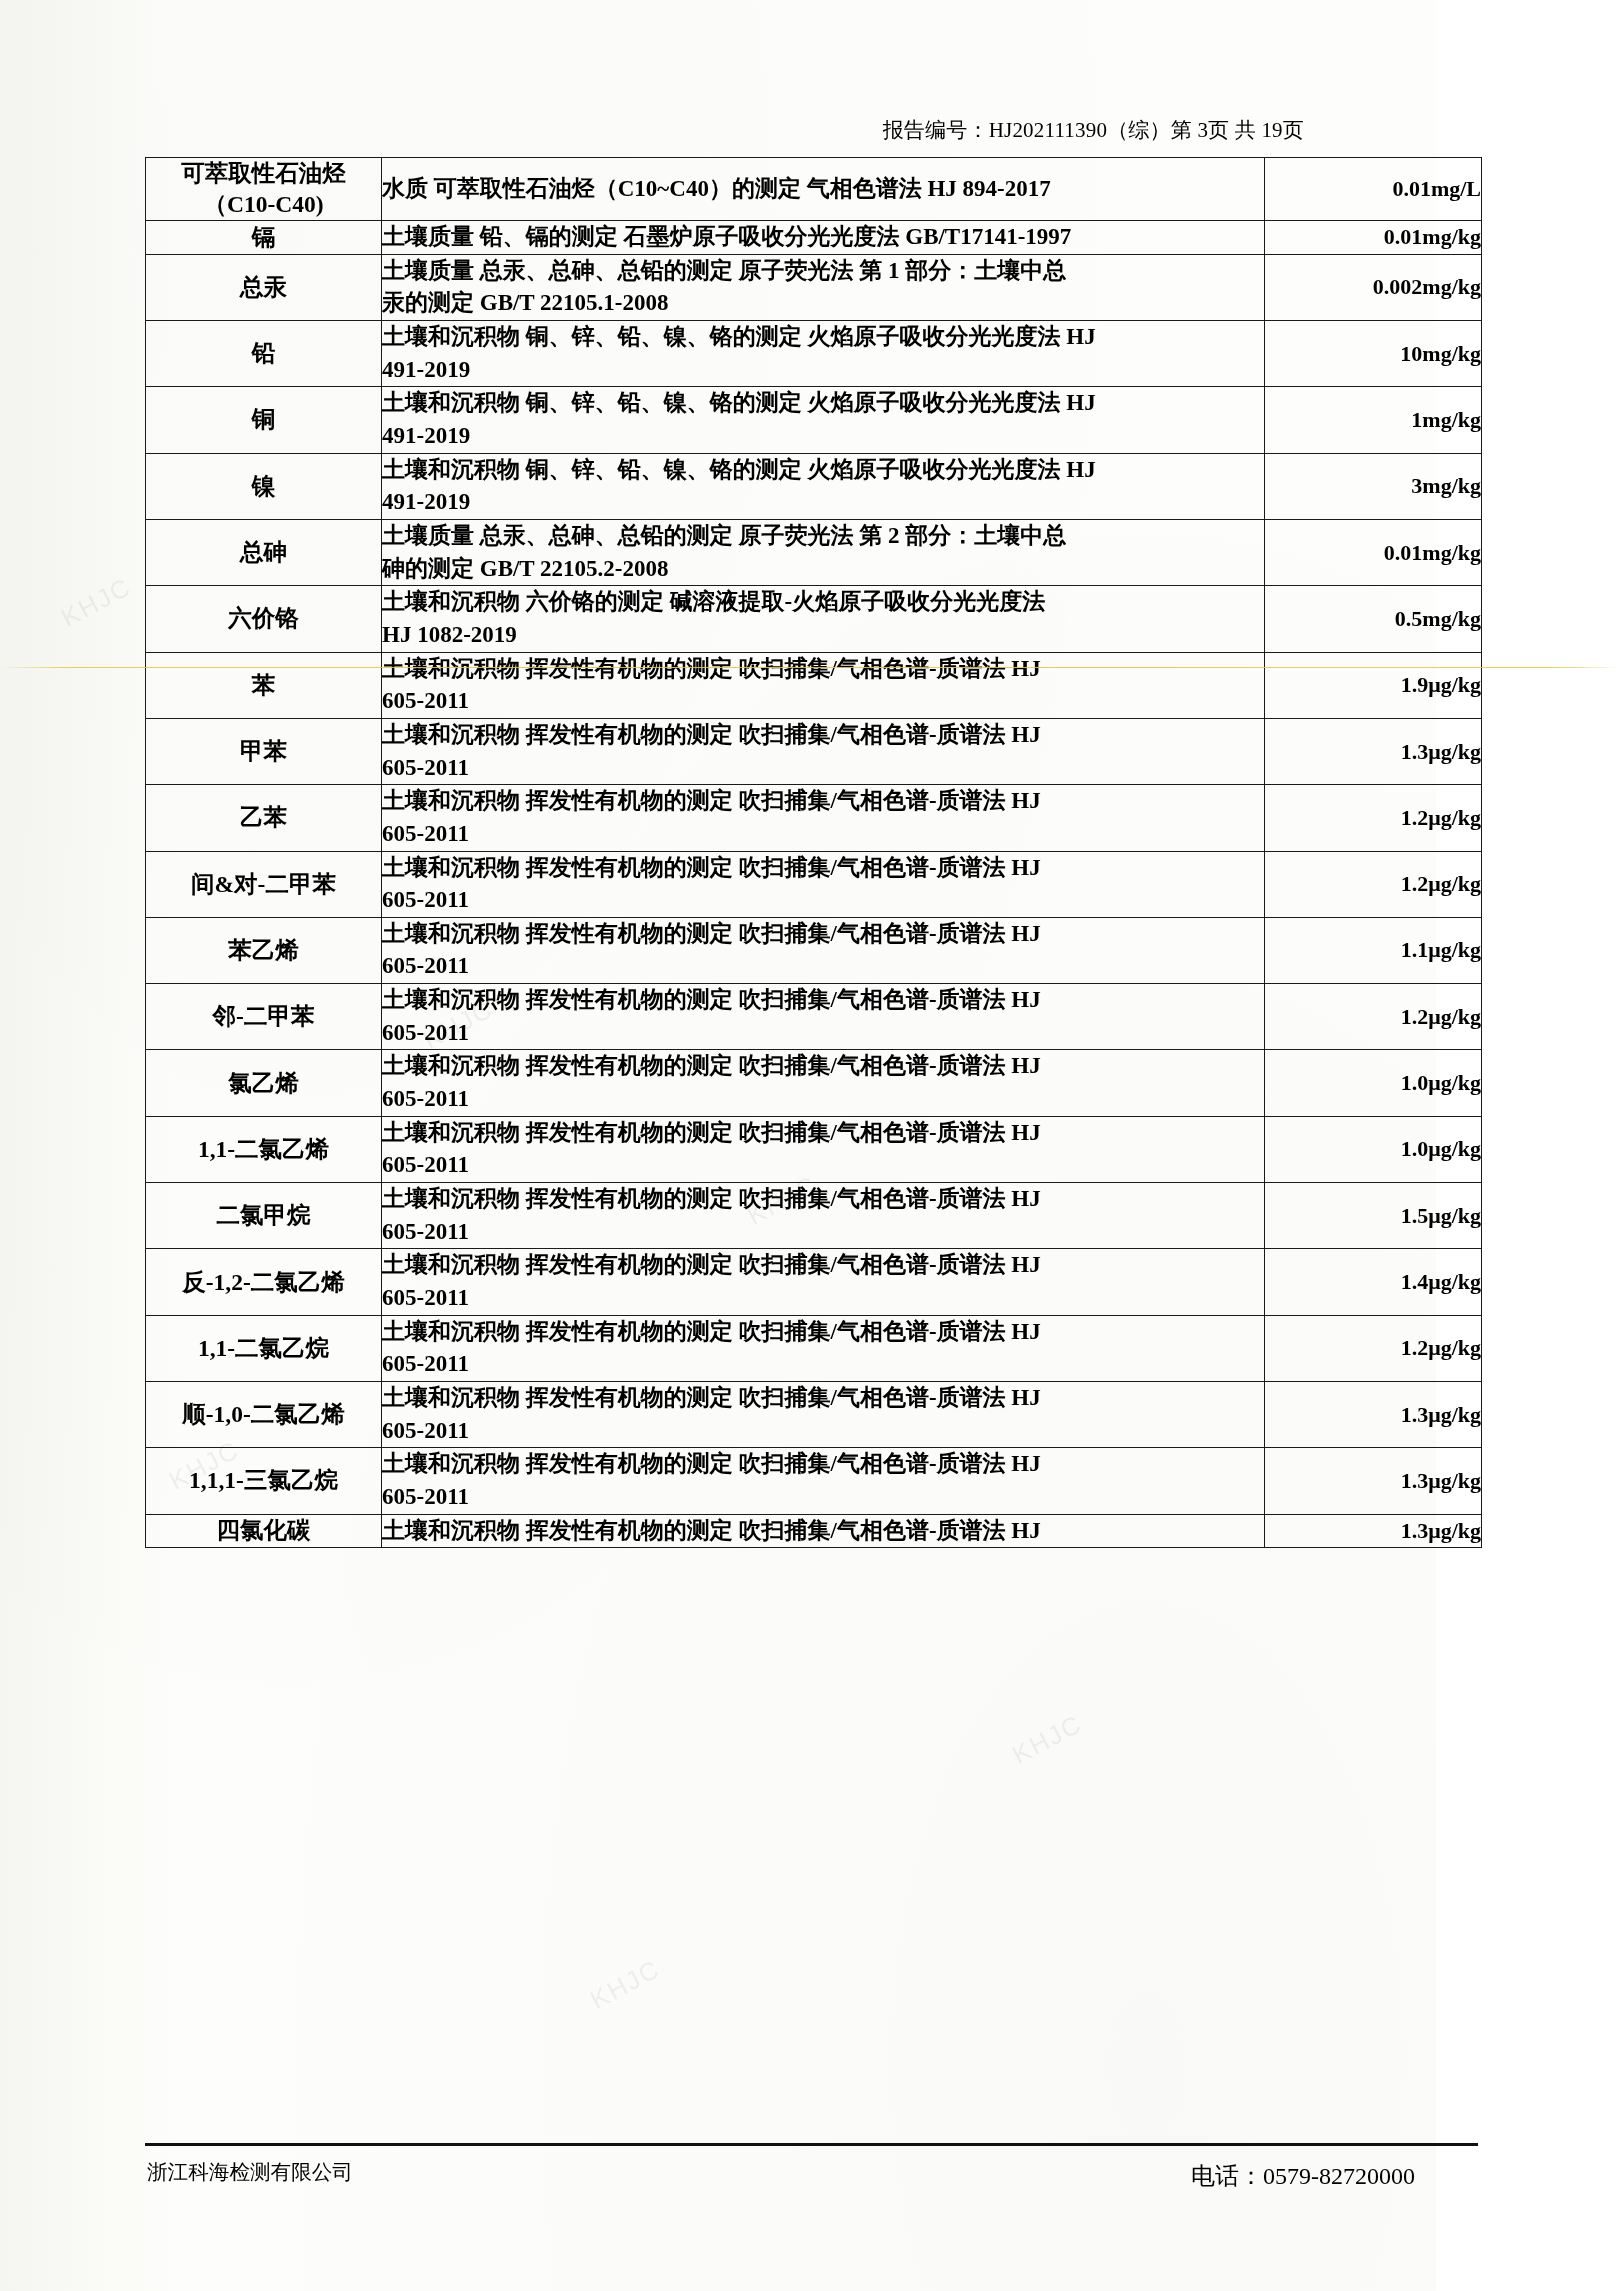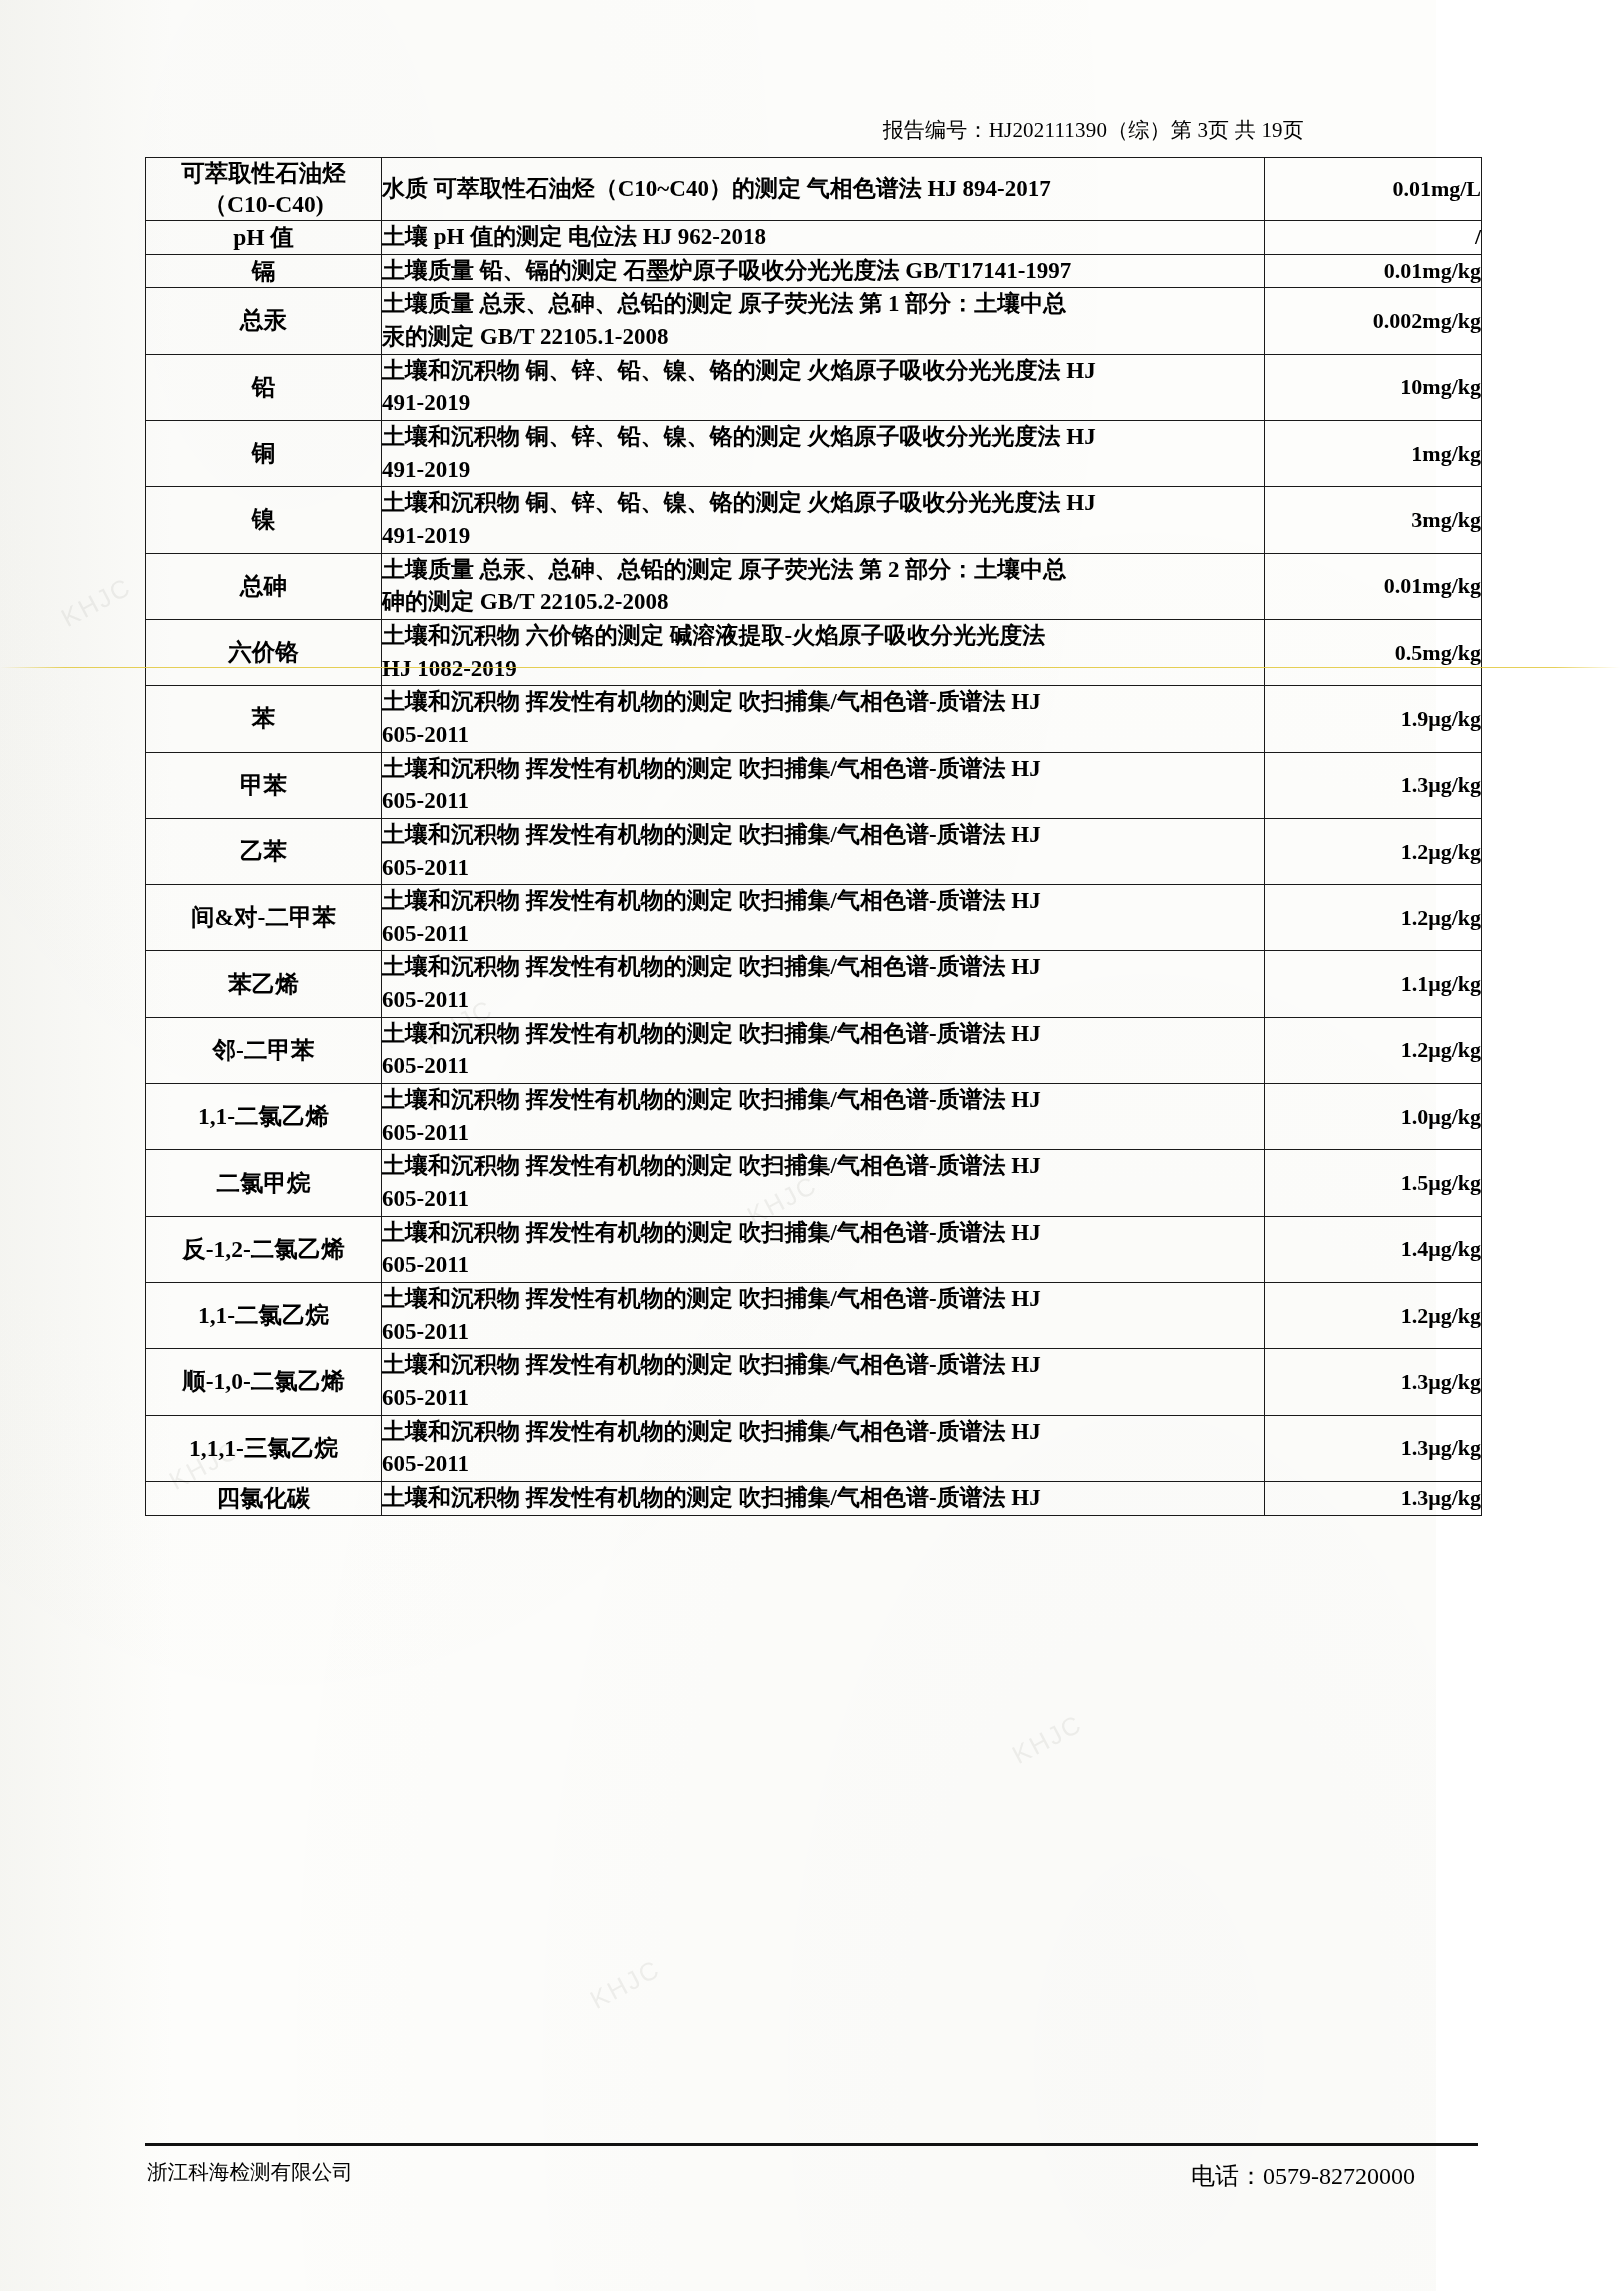--- a/index.html
+++ b/index.html
@@ -147,29 +147,20 @@
         <td class="c1">
           <span class="sub">可萃取性石油烃</span>
           <span class="sub">（C10-C40)</span>
         </td>
         <td class="c2">
           <span class="sub">水质  可萃取性石油烃（C10~C40）的测定  气相色谱法  HJ 894-2017</span>
         </td>
         <td class="c3">0.01mg/L</td>
       </tr>
 
-      <tr>
-        <td class="c1">
-          <span class="sub">pH 值</span>
-        </td>
-        <td class="c2">
-          <span class="sub">土壤  pH 值的测定  电位法  HJ 962-2018</span>
-        </td>
-        <td class="c3">/</td>
-      </tr>
 
       <tr>
         <td class="c1">
           <span class="sub">镉</span>
         </td>
         <td class="c2">
           <span class="sub">土壤质量  铅、镉的测定  石墨炉原子吸收分光光度法 GB/T17141-1997</span>
         </td>
         <td class="c3">0.01mg/kg</td>
       </tr>
@@ -299,20 +290,30 @@
         <td class="c1">
           <span class="sub">邻-二甲苯</span>
         </td>
         <td class="c2">
           <span class="sub">土壤和沉积物  挥发性有机物的测定  吹扫捕集/气相色谱-质谱法  HJ</span>
           <span class="sub">605-2011</span>
         </td>
         <td class="c3">1.2μg/kg</td>
       </tr>
 
+      <tr>
+        <td class="c1">
+          <span class="sub">氯乙烯</span>
+        </td>
+        <td class="c2">
+          <span class="sub">土壤和沉积物  挥发性有机物的测定  吹扫捕集/气相色谱-质谱法  HJ</span>
+          <span class="sub">605-2011</span>
+        </td>
+        <td class="c3">1.0μg/kg</td>
+      </tr>
 
       <tr>
         <td class="c1">
           <span class="sub">1,1-二氯乙烯</span>
         </td>
         <td class="c2">
           <span class="sub">土壤和沉积物  挥发性有机物的测定  吹扫捕集/气相色谱-质谱法  HJ</span>
           <span class="sub">605-2011</span>
         </td>
         <td class="c3">1.0μg/kg</td>

